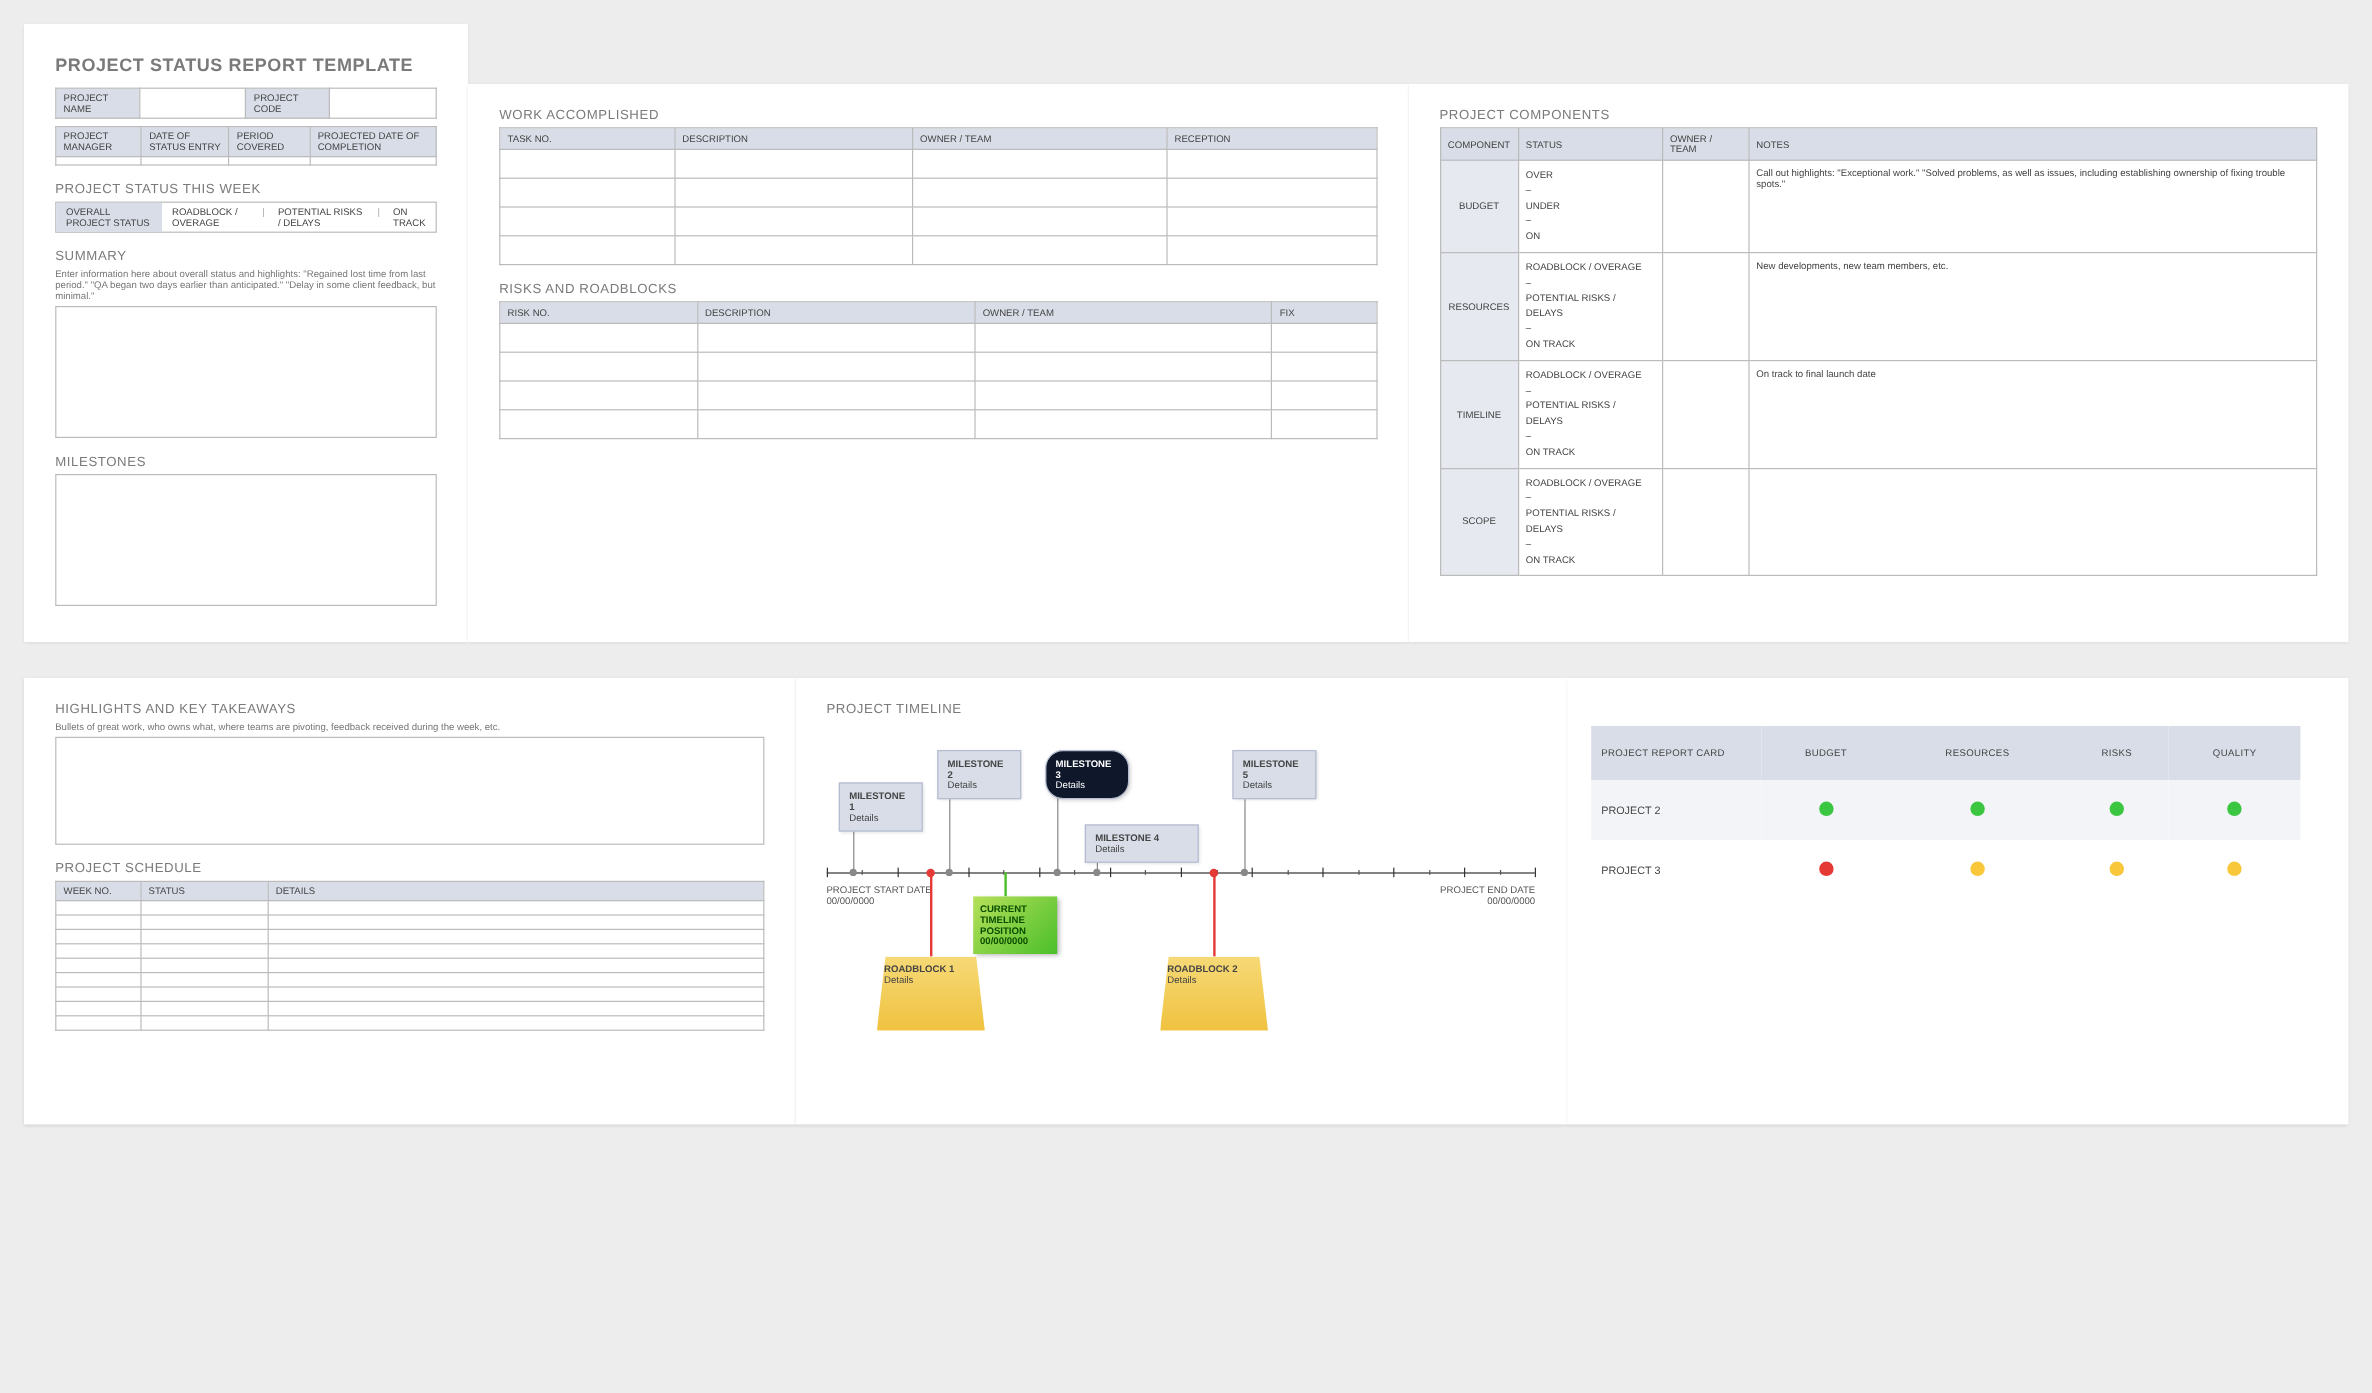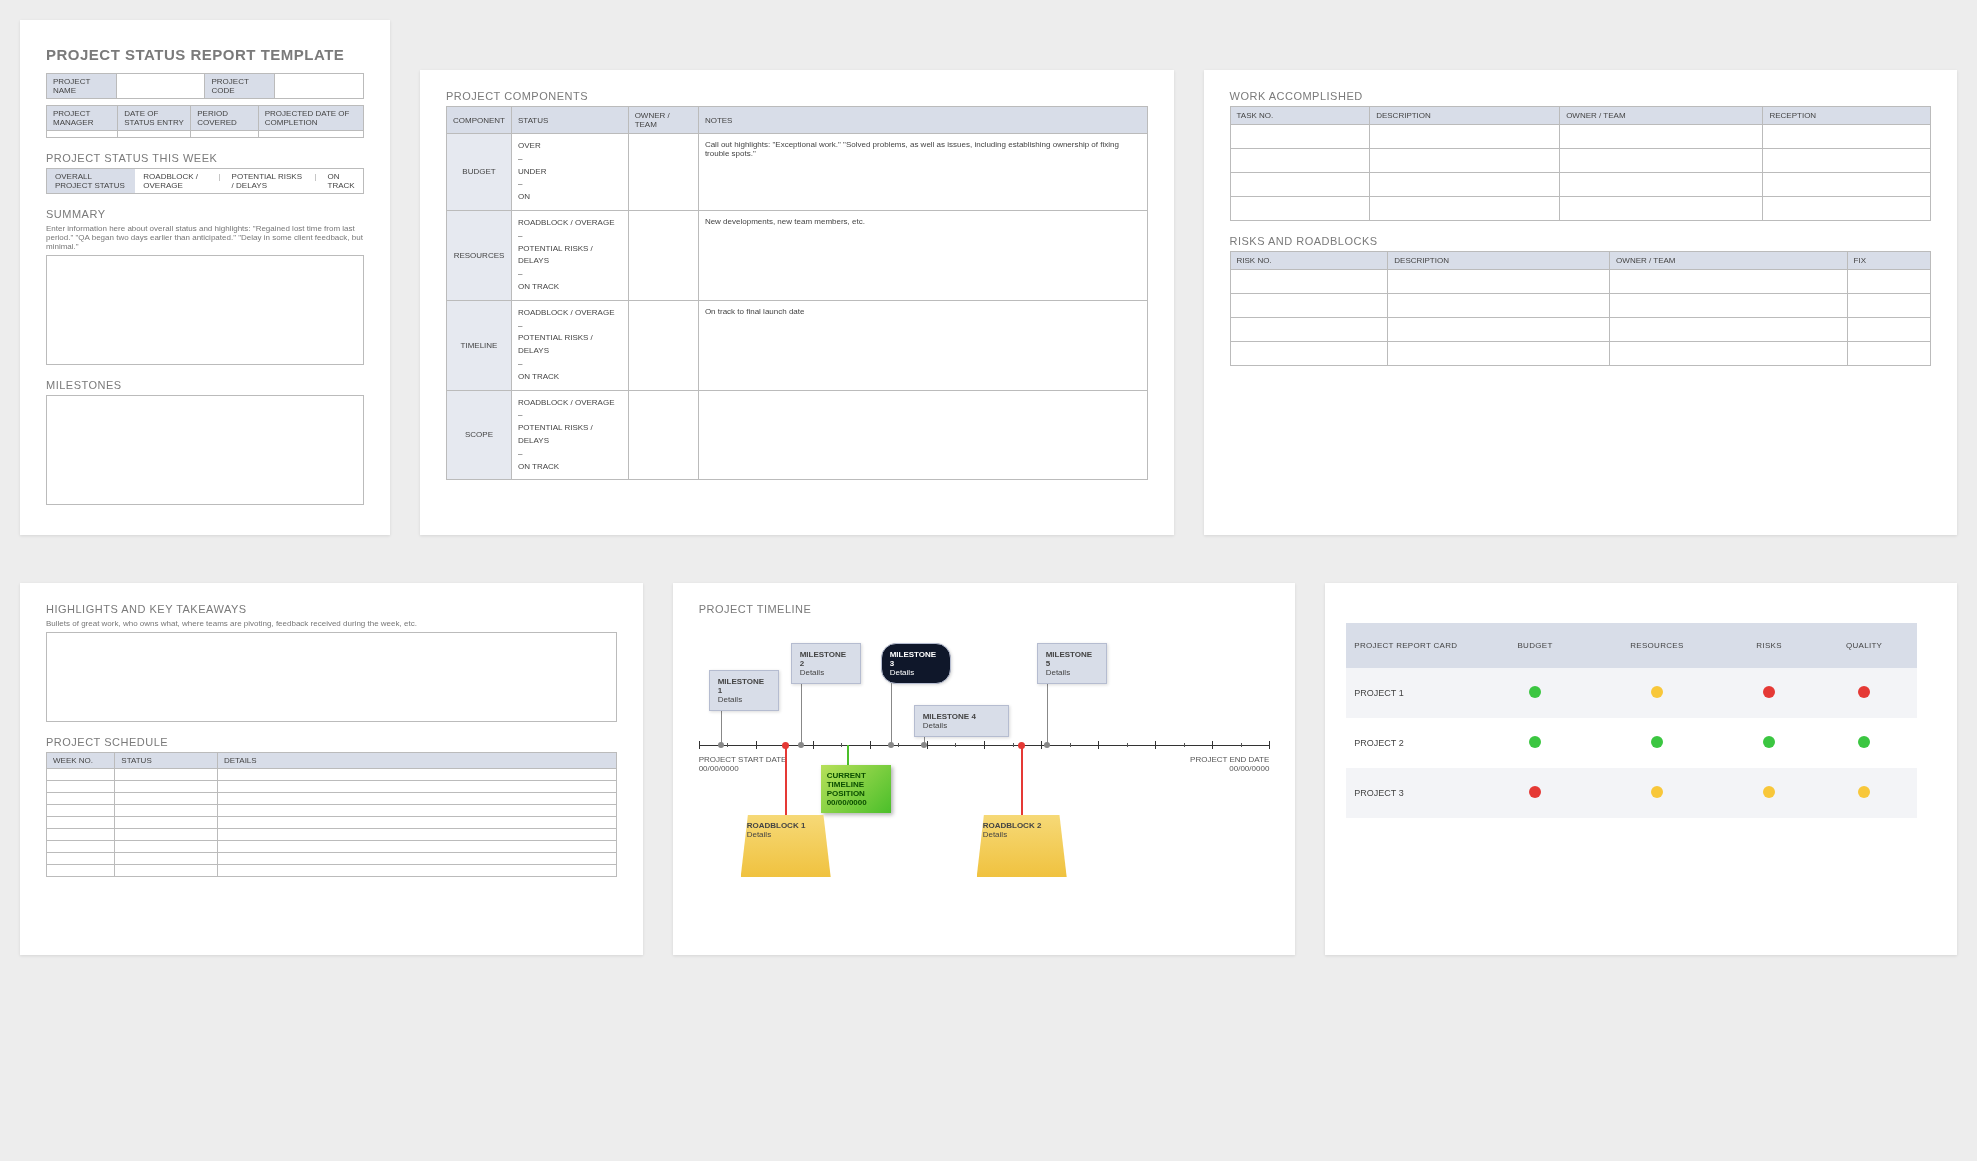--- a/index.html
+++ b/index.html
@@ -4,21 +4,21 @@
 <style>
   * { box-sizing: border-box; }
   body {
     margin: 0;
     padding: 20px;
     background: #ededed;
     font-family: Arial, Helvetica, sans-serif;
     font-size: 9px;
     color: #444;
   }
-  .row { display: flex; gap: 30px; margin-bottom: 48px; }
+  .row { display: flex; margin-bottom: 30px; }
   .card {
     background: #fff;
     box-shadow: 0 1px 3px rgba(0,0,0,0.1);
     padding: 20px 26px 30px 26px;
     flex: 1;
   }
   
   .c1 { flex: 1 1 400px; min-height:440px; }
   .title-big { font-size: 15px; letter-spacing: .5px; color:#7a7a7a; font-weight:700; margin:6px 0 10px 0; }
   .section-title { font-size:11px; letter-spacing:.5px; color:#7a7a7a; margin:14px 0 4px 0; }
@@ -131,84 +131,20 @@
     </div>
 
     <div class="section-title">SUMMARY</div>
     <div class="tiny-desc">Enter information here about overall status and highlights: "Regained lost time from last period." "QA began two days earlier than anticipated." "Delay in some client feedback, but minimal."</div>
     <div class="bigbox"></div>
 
     <div class="section-title">MILESTONES</div>
     <div class="bigbox"></div>
   </div>
 
-  <div class="card c2" style="flex:1 1 0; margin-top:50px;">
-    <div class="section-title" style="margin-top:0">PROJECT COMPONENTS</div>
-    <table>
-      <thead>
-          <tr id="c2head">
-            <th>COMPONENT</th>
-            <th>STATUS</th>
-            <th>OWNER / TEAM</th>
-            <th>NOTES</th>
-          </tr>
-        </thead>
-      <tbody id="c2body">
-          <tr>
-            <td class="rowhead">BUDGET</td>
-            <td class="status-lines">
-              <div>OVER</div>
-              <div>–</div>
-              <div>UNDER</div>
-              <div>–</div>
-              <div>ON</div>
-            </td>
-            <td></td>
-            <td>Call out highlights: "Exceptional work." "Solved problems, as well as issues, including establishing ownership of fixing trouble spots."</td>
-          </tr>
-          <tr>
-            <td class="rowhead">RESOURCES</td>
-            <td class="status-lines">
-              <div>ROADBLOCK / OVERAGE</div>
-              <div>–</div>
-              <div>POTENTIAL RISKS / DELAYS</div>
-              <div>–</div>
-              <div>ON TRACK</div>
-            </td>
-            <td></td>
-            <td>New developments, new team members, etc.</td>
-          </tr>
-          <tr>
-            <td class="rowhead">TIMELINE</td>
-            <td class="status-lines">
-              <div>ROADBLOCK / OVERAGE</div>
-              <div>–</div>
-              <div>POTENTIAL RISKS / DELAYS</div>
-              <div>–</div>
-              <div>ON TRACK</div>
-            </td>
-            <td></td>
-            <td>On track to final launch date</td>
-          </tr>
-          <tr>
-            <td class="rowhead">SCOPE</td>
-            <td class="status-lines">
-              <div>ROADBLOCK / OVERAGE</div>
-              <div>–</div>
-              <div>POTENTIAL RISKS / DELAYS</div>
-              <div>–</div>
-              <div>ON TRACK</div>
-            </td>
-            <td></td>
-            <td></td>
-          </tr>
-        </tbody>
-    </table>
-  </div>
-
   <div class="card c3" style="flex:1 1 0; margin-top:50px;">
     <div class="section-title" style="margin-top:0">WORK ACCOMPLISHED</div>
     <table>
       <thead>
           <tr id="c3whead">
             <th>TASK NO.</th>
             <th>DESCRIPTION</th>
             <th>OWNER / TEAM</th>
             <th>RECEPTION</th>
           </tr>
@@ -265,20 +201,84 @@
           </tr>
           <tr>
             <td></td>
             <td></td>
             <td></td>
             <td></td>
           </tr>
           <tr>
             <td></td>
             <td></td>
+            <td></td>
+            <td></td>
+          </tr>
+        </tbody>
+    </table>
+  </div>
+
+  <div class="card c2" style="flex:1 1 0; margin-top:50px;">
+    <div class="section-title" style="margin-top:0">PROJECT COMPONENTS</div>
+    <table>
+      <thead>
+          <tr id="c2head">
+            <th>COMPONENT</th>
+            <th>STATUS</th>
+            <th>OWNER / TEAM</th>
+            <th>NOTES</th>
+          </tr>
+        </thead>
+      <tbody id="c2body">
+          <tr>
+            <td class="rowhead">BUDGET</td>
+            <td class="status-lines">
+              <div>OVER</div>
+              <div>–</div>
+              <div>UNDER</div>
+              <div>–</div>
+              <div>ON</div>
+            </td>
+            <td></td>
+            <td>Call out highlights: "Exceptional work." "Solved problems, as well as issues, including establishing ownership of fixing trouble spots."</td>
+          </tr>
+          <tr>
+            <td class="rowhead">RESOURCES</td>
+            <td class="status-lines">
+              <div>ROADBLOCK / OVERAGE</div>
+              <div>–</div>
+              <div>POTENTIAL RISKS / DELAYS</div>
+              <div>–</div>
+              <div>ON TRACK</div>
+            </td>
+            <td></td>
+            <td>New developments, new team members, etc.</td>
+          </tr>
+          <tr>
+            <td class="rowhead">TIMELINE</td>
+            <td class="status-lines">
+              <div>ROADBLOCK / OVERAGE</div>
+              <div>–</div>
+              <div>POTENTIAL RISKS / DELAYS</div>
+              <div>–</div>
+              <div>ON TRACK</div>
+            </td>
+            <td></td>
+            <td>On track to final launch date</td>
+          </tr>
+          <tr>
+            <td class="rowhead">SCOPE</td>
+            <td class="status-lines">
+              <div>ROADBLOCK / OVERAGE</div>
+              <div>–</div>
+              <div>POTENTIAL RISKS / DELAYS</div>
+              <div>–</div>
+              <div>ON TRACK</div>
+            </td>
             <td></td>
             <td></td>
           </tr>
         </tbody>
     </table>
   </div>
 </div>
 
 <div class="row">
 
@@ -433,27 +433,20 @@
           <tr id="c6head">
             <th style="width: 24%;">PROJECT REPORT CARD</th>
             <th>BUDGET</th>
             <th>RESOURCES</th>
             <th>RISKS</th>
             <th>QUALITY</th>
           </tr>
         </thead>
       <tbody id="c6body">
           <tr>
-            <td>PROJECT 1</td>
-            <td><span class="dot g"></span></td>
-            <td><span class="dot y"></span></td>
-            <td><span class="dot r"></span></td>
-            <td><span class="dot r"></span></td>
-          </tr>
-          <tr>
             <td>PROJECT 2</td>
             <td><span class="dot g"></span></td>
             <td><span class="dot g"></span></td>
             <td><span class="dot g"></span></td>
             <td><span class="dot g"></span></td>
           </tr>
           <tr>
             <td>PROJECT 3</td>
             <td><span class="dot r"></span></td>
             <td><span class="dot y"></span></td>

